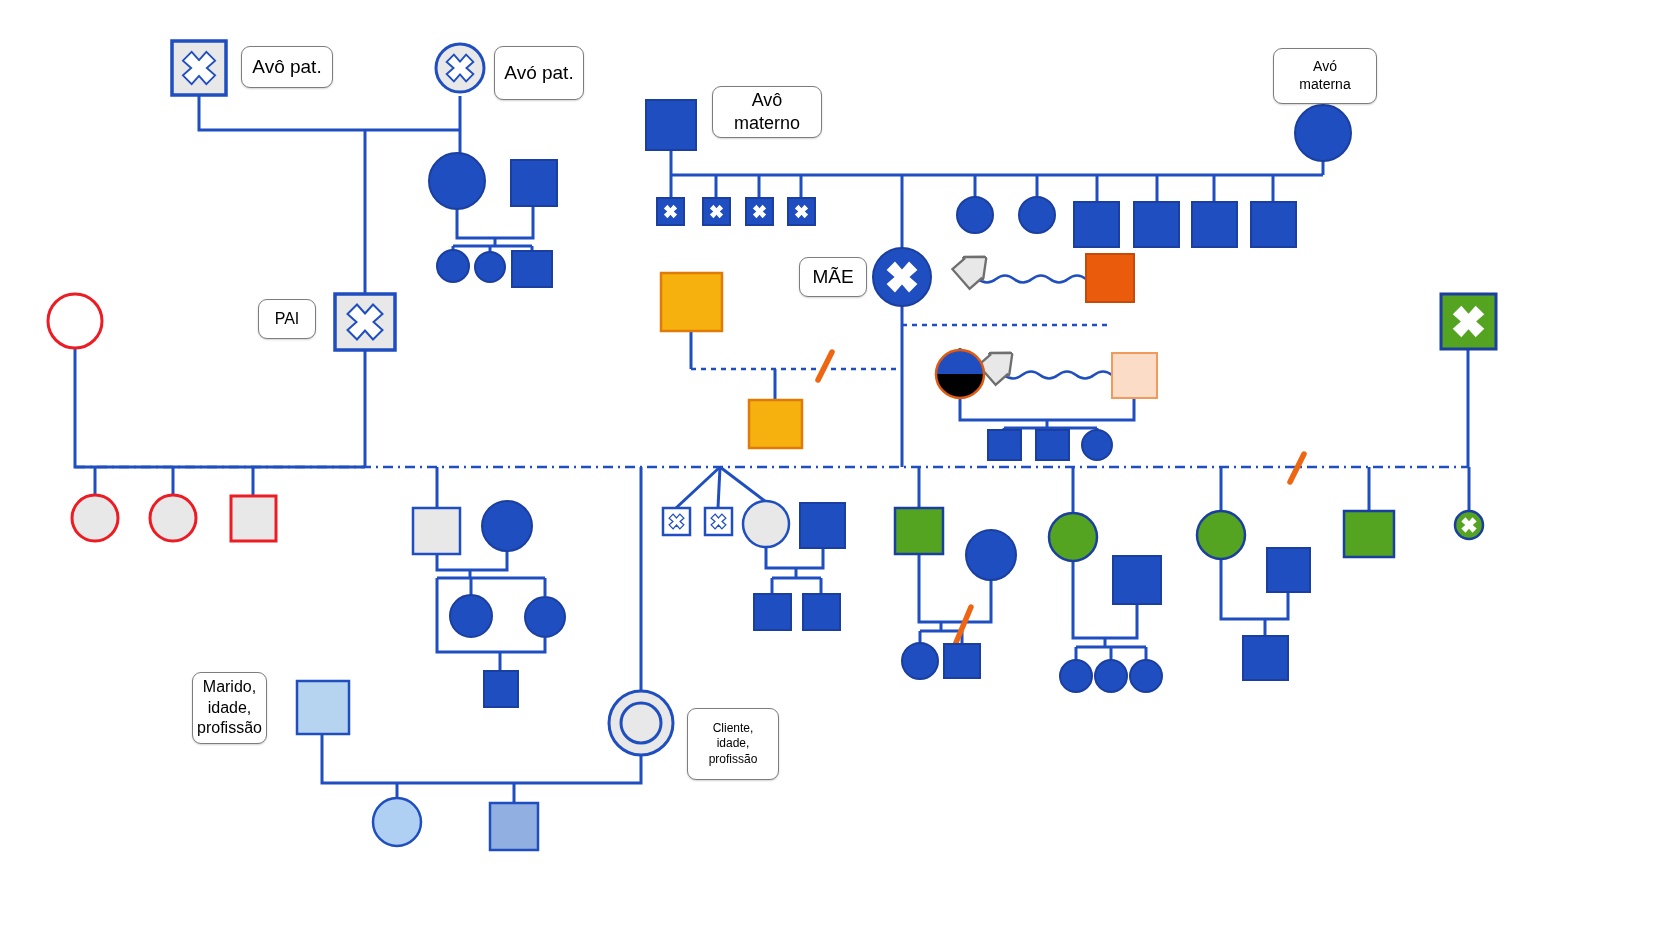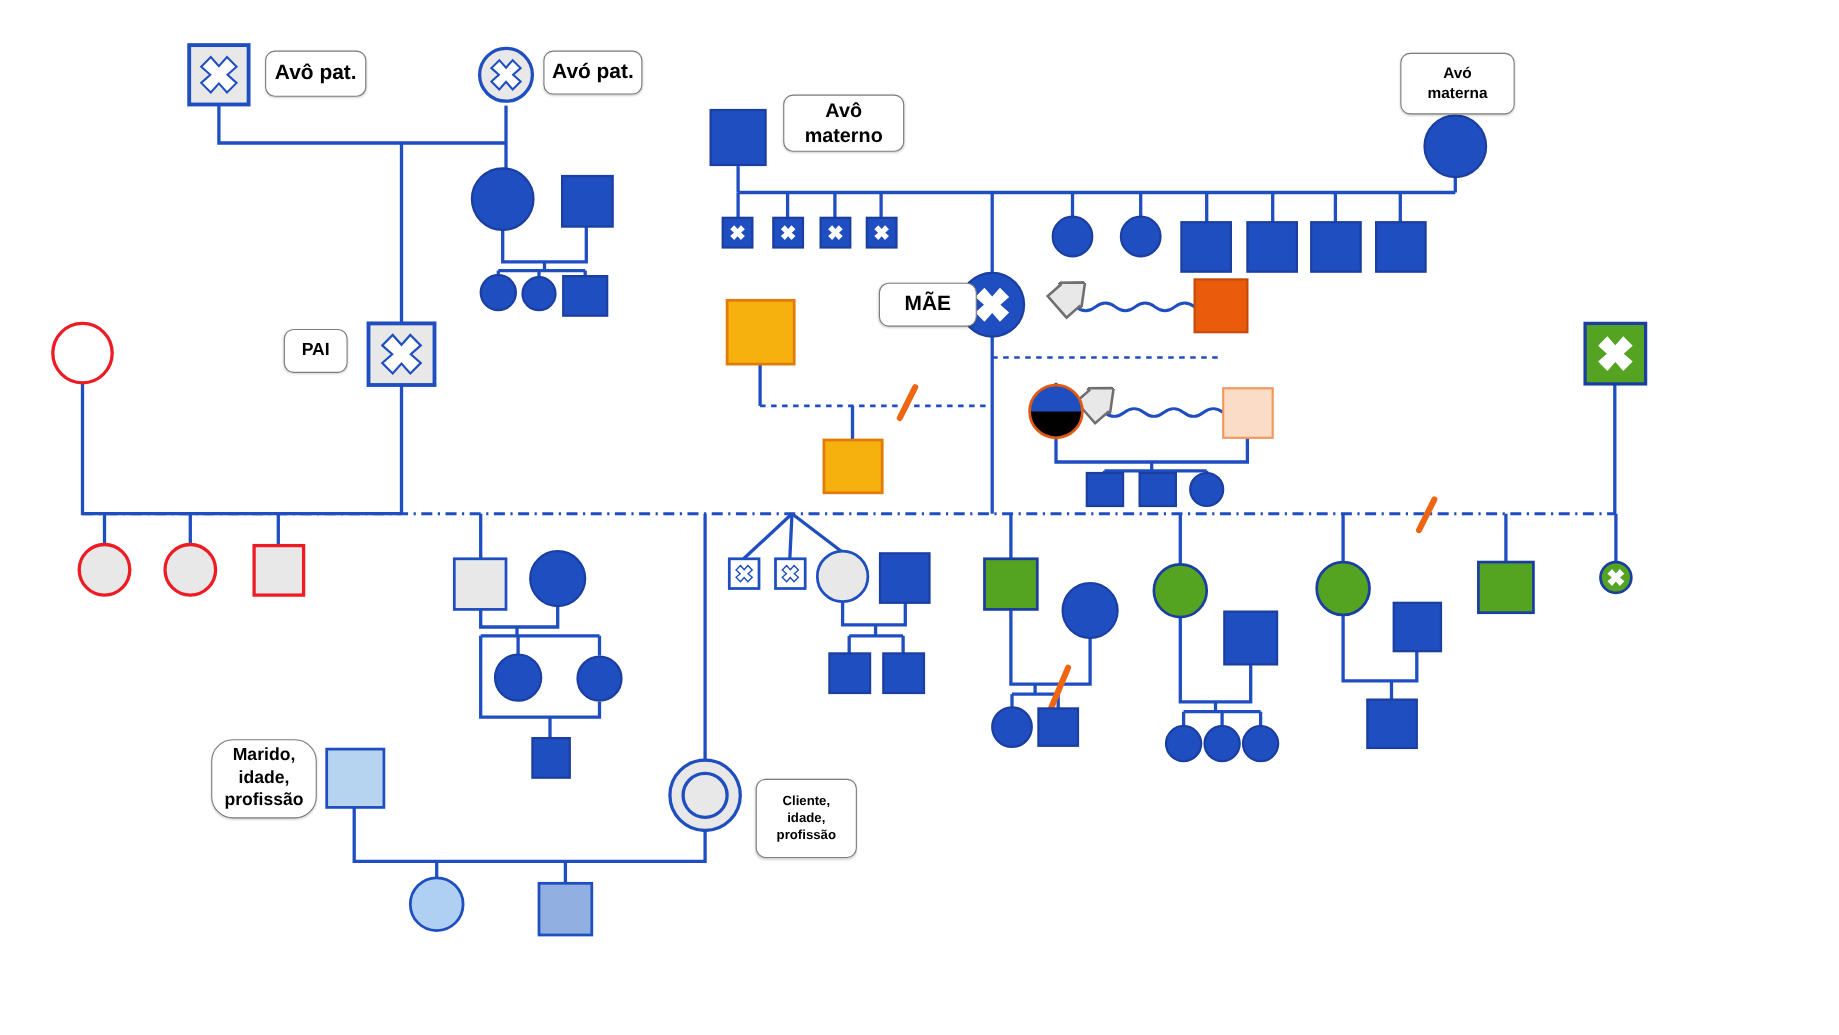--- a/index.html
+++ b/index.html
@@ -6,21 +6,21 @@
   body{font-family:"Liberation Sans", sans-serif;}
   #stage{position:relative;width:1672px;height:941px;background:#fff;overflow:hidden;}
   svg#geno{position:absolute;left:0;top:0;width:1672px;height:941px;}
   .lbl{
     position:absolute;
     box-sizing:border-box;
     background:#ffffff;
     border:1.5px solid #7d7d7d;
     border-radius:9px;
     color:#000;
-    font-weight:bold;
+    font-weight:normal;
     text-align:center;
     display:flex;
     align-items:center;
     justify-content:center;
     line-height:1.28;
     box-shadow:0 1px 2px rgba(0,0,0,.18);
     white-space:pre-line;
   }
 </style>
 </head>
@@ -280,27 +280,27 @@
 
     <circle cx="1221" cy="535" r="24" fill="#54a422" stroke="#1b3fa0" stroke-width="2.5"></circle>
     <rect x="1267" y="548" width="43" height="44" fill="#1f4ec0" stroke="#1b3fa0" stroke-width="2"></rect>
     <rect x="1243" y="636" width="45" height="44" fill="#1f4ec0" stroke="#1b3fa0" stroke-width="2"></rect>
 
     <rect x="1344" y="511" width="50" height="46" fill="#54a422" stroke="#1b3fa0" stroke-width="2.5"></rect>
   </g>
 </svg>
 
 <div class="lbl" style="left: 241px; top: 46px; width: 92px; height: 42px; font-size: 19px;">Avô pat.</div>
-<div class="lbl" style="left: 494px; top: 46px; width: 90px; height: 40px; font-size: 19px;">Avó pat.</div>
+<div class="lbl" style="left: 494px; top: 46px; width: 90px; height: 54px; font-size: 19px;">Avó pat.</div>
 <div class="lbl" style="left: 712px; top: 86px; width: 110px; height: 52px; font-size: 18px;">Avô
 materno</div>
 <div class="lbl" style="left: 1273px; top: 48px; width: 104px; height: 56px; font-size: 14px;">Avó
 materna</div>
-<div class="lbl" style="left: 799px; top: 257px; width: 89px; height: 40px; font-size: 19px;">MÃE</div>
+<div class="lbl" style="left: 799px; top: 257px; width: 68px; height: 40px; font-size: 19px;">MÃE</div>
 <div class="lbl" style="left: 258px; top: 299px; width: 58px; height: 40px; font-size: 16px;">PAI</div>
-<div class="lbl" style="left: 192px; top: 672px; width: 96px; height: 72px; font-size: 16px; border-radius: 20px;">Marido,
+<div class="lbl" style="left: 192px; top: 672px; width: 75px; height: 72px; font-size: 16px;">Marido,
 idade,
 profissão</div>
 <div class="lbl" style="left: 687px; top: 708px; width: 92px; height: 72px; font-size: 12px;">Cliente,
 idade,
 profissão</div>
 
 </div>
 
 </body></html>

